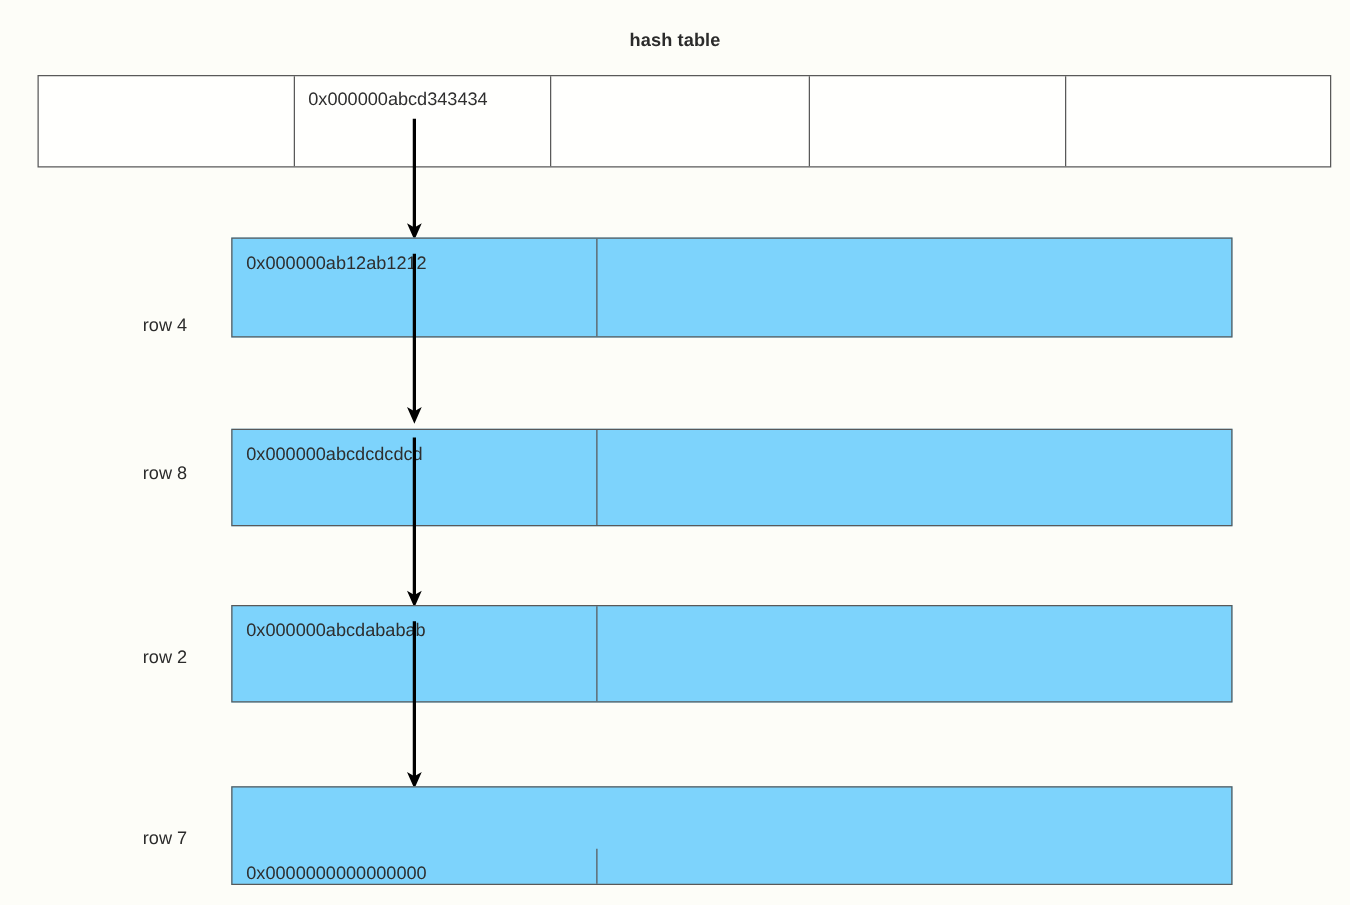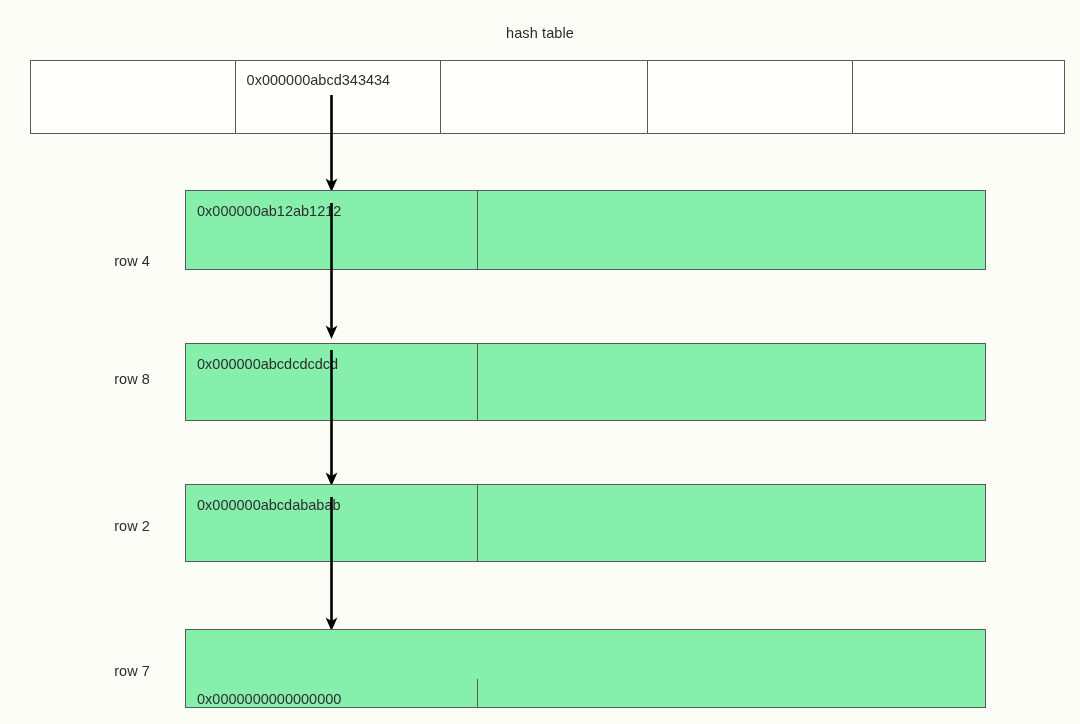--- a/index.html
+++ b/index.html
@@ -20,20 +20,21 @@
   .diagram-title {
     position: absolute;
     left: 0;
     top: 25px;
     width: 1080px;
     text-align: center;
     font-size: 14.5px;
     color: #2b2b2b;
     letter-spacing: .1px;
     white-space: nowrap;
+    font-weight: bold;
   }
 
   
   .hash-table {
     position: absolute;
     left: 30px;
     top: 60px;
     width: 1035px;
     height: 74px;
     box-sizing: border-box;
@@ -58,21 +59,21 @@
   .hash-cell.c3 { width: 206px; }
   .hash-cell.c4 { width: 211px; }
 
   
   .node-box {
     position: absolute;
     left: 185px;
     width: 801px;
     box-sizing: border-box;
     border: 1.2px solid #595959;
-    background: #86efac;
+    background: #7dd3fc;
     display: flex;
   }
   .node-key {
     box-sizing: border-box;
     width: 292px;
     border-right: 1.2px solid #595959;
     padding: 12px 0 0 11px;
     font-size: 14.5px;
     color: #2e2e2e;
     white-space: nowrap;

